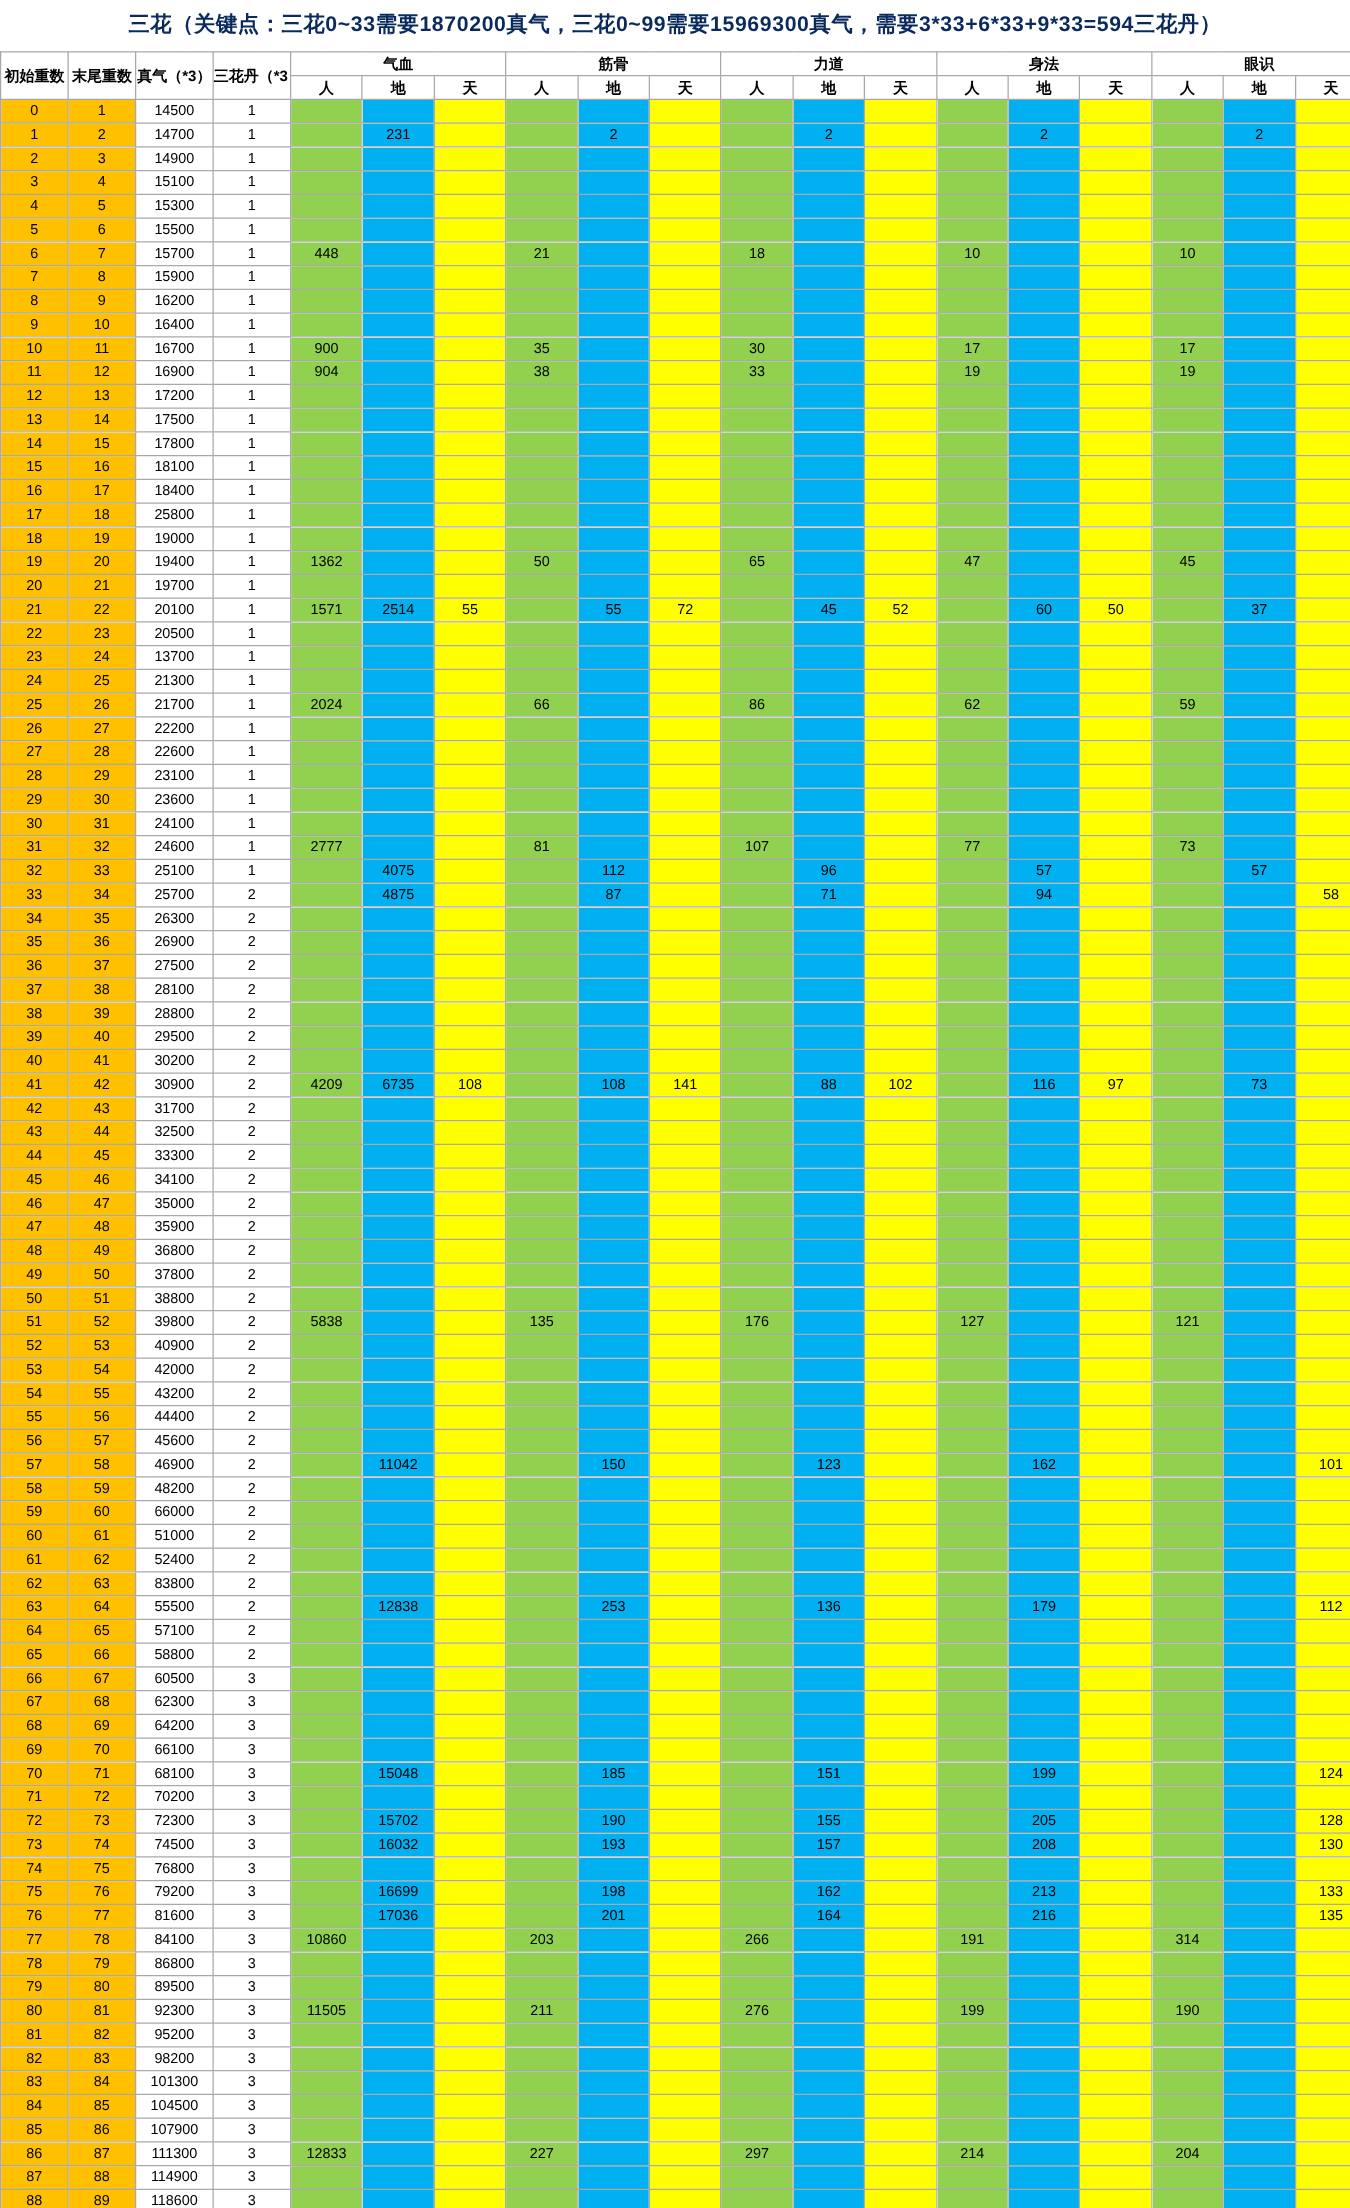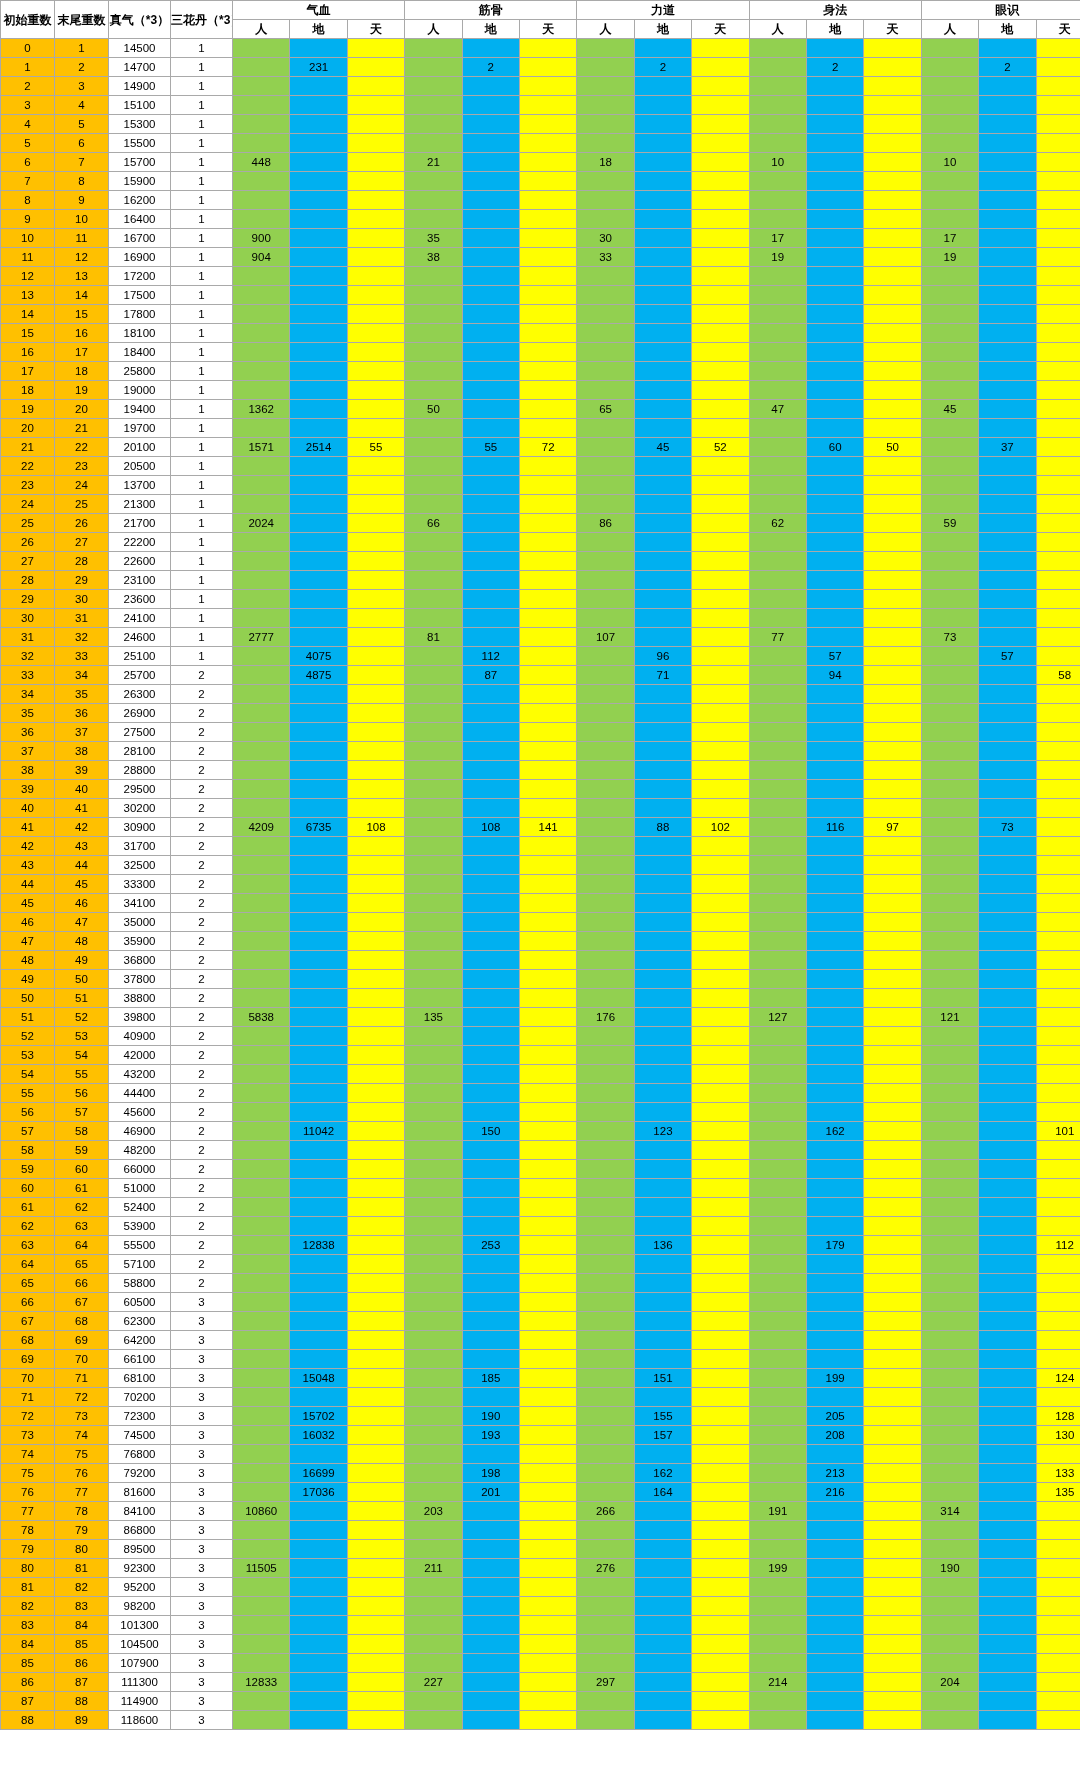--- a/index.html
+++ b/index.html
@@ -47,20 +47,21 @@
   td.ren{background:#92d050;color:#000;}
   td.di{background:#00b0f0;color:#000;}
   td.tian{background:#ffff00;color:#000;}
   td.val{font-size:11.5px;}
 </style>
 </head>
 <body>
 
 <div id="sheet">
 
+  <div class="title">三花（关键点：三花0~33需要1870200真气，三花0~99需要15969300真气，需要3*33+6*33+9*33=594三花丹）</div>
 
   <table>
     <colgroup>
       <col class="c-idx">
         <col class="c-idx">
         <col class="c-num">
         <col class="c-num">
       <col class="c-d">
         <col class="c-d">
         <col class="c-d">
@@ -1406,21 +1407,21 @@
           <td class="ren val"></td>
           <td class="di val"></td>
           <td class="tian val"></td>
           <td class="ren val"></td>
           <td class="di val"></td>
           <td class="tian val"></td>
         </tr>
         <tr>
           <td class="idx">62</td>
           <td class="idx">63</td>
-          <td class="num">53900</td>
+          <td class="num">83800</td>
           <td class="dan">2</td>
           <td class="ren val"></td>
           <td class="di val"></td>
           <td class="tian val"></td>
           <td class="ren val"></td>
           <td class="di val"></td>
           <td class="tian val"></td>
           <td class="ren val"></td>
           <td class="di val"></td>
           <td class="tian val"></td>

